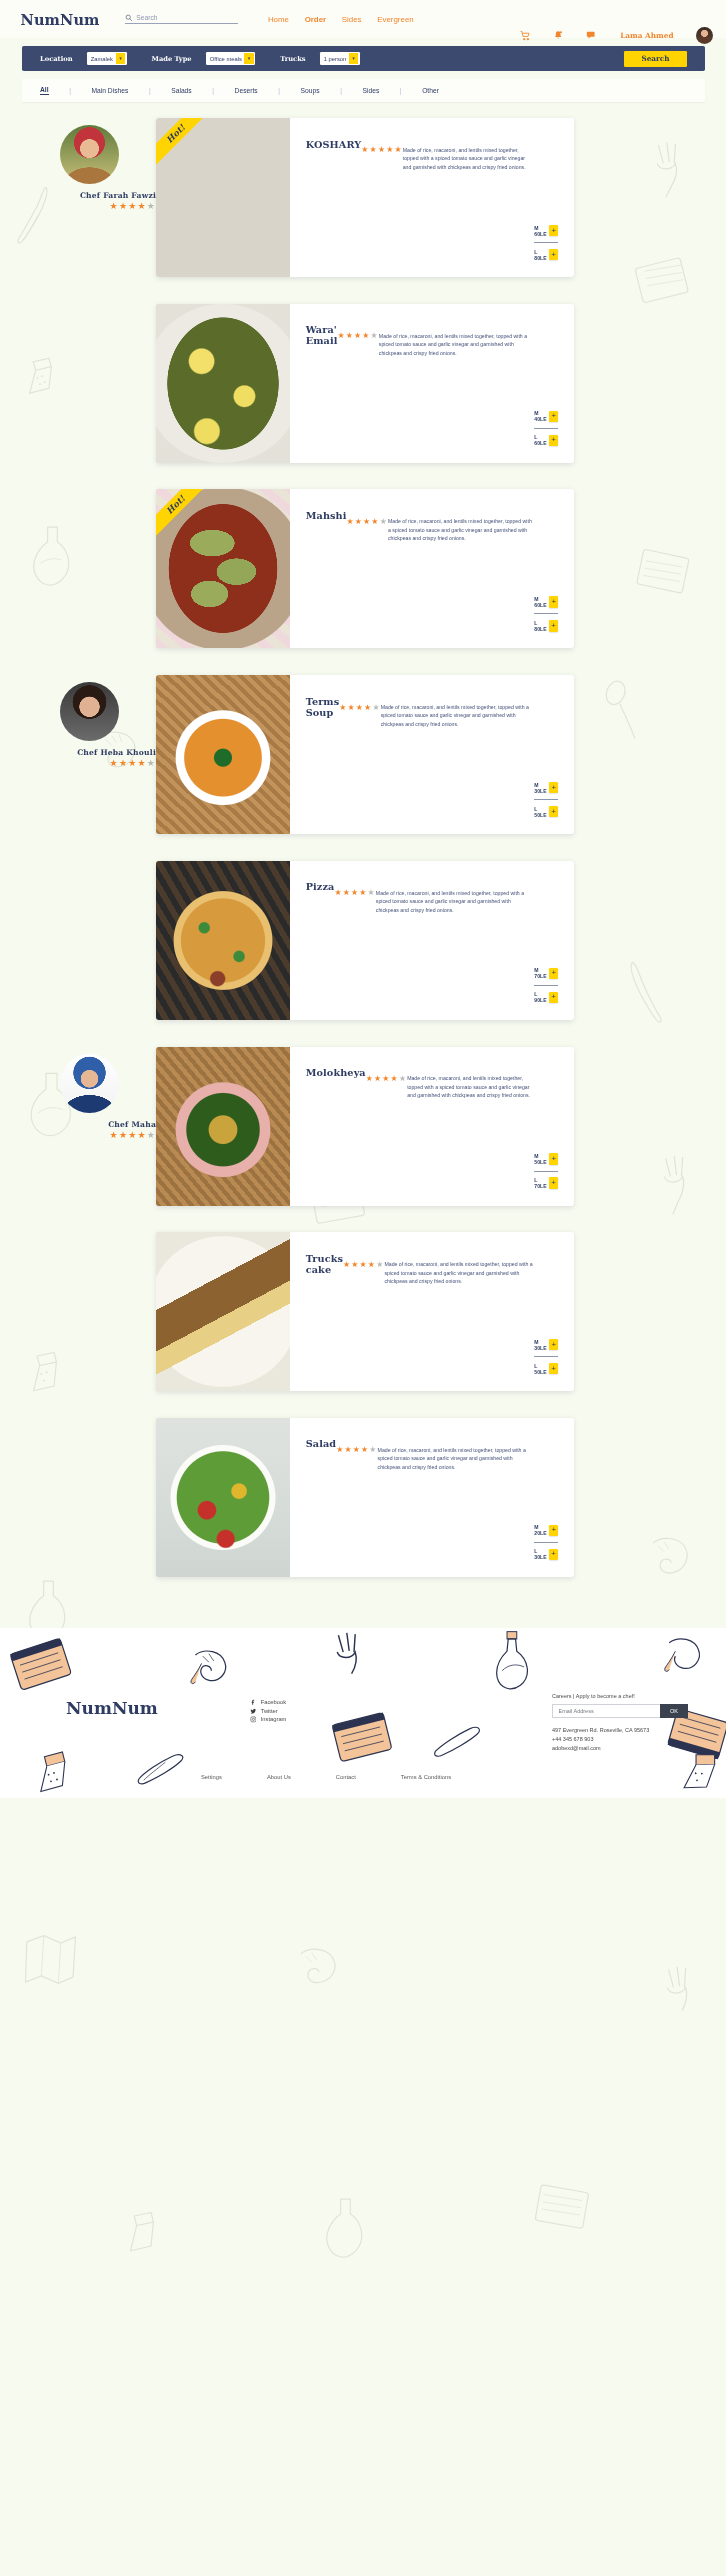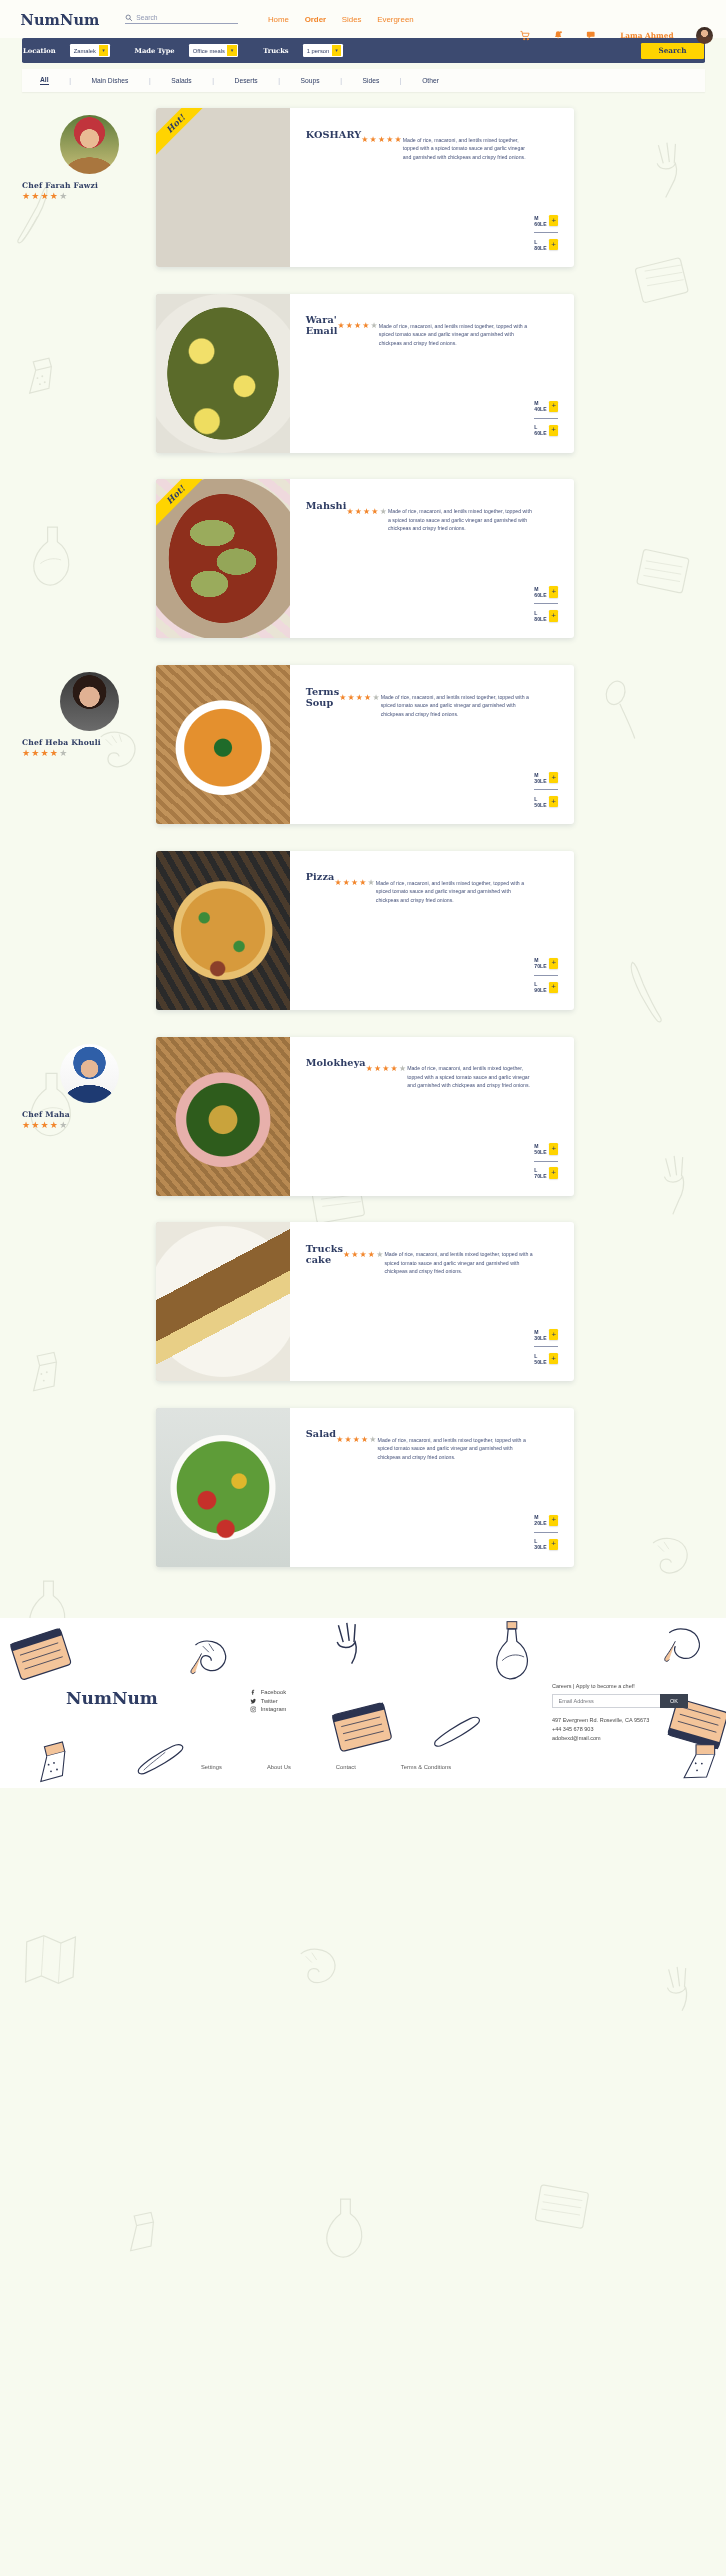--- a/index.html
+++ b/index.html
@@ -105,27 +105,27 @@
       radial-gradient(circle at 50% 96%, #5c3a2a 0 42%, transparent 43%),
       linear-gradient(#3a2a22, #5b4236);
     overflow: hidden;
     flex: 0 0 auto;
   }
 
   
   .filterband {
     position: relative;
     z-index: 4;
-    margin: 0 22px;
+    margin: 8px 22px;
     background: #3c4a70;
     border-radius: 1.8px;
     height: 25.4px;
     display: flex;
     align-items: center;
-    padding: 0 1px;
+    padding: 0 18px;
     gap: 14px;
   }
   .f-label {
     font-family: "DejaVu Serif", "Liberation Serif", serif;
     font-weight: 700;
     color: #ffffff;
     font-size: 6.7px;
     white-space: nowrap;
   }
   .f-select {
@@ -203,21 +203,21 @@
     display: flex;
     align-items: flex-start;
     padding-left: 22px;
     margin-bottom: 15.7px;
     min-height: 170px;
   }
   .chefcol {
     width: 134px;
     flex: 0 0 134px;
     padding-top: 7.3px;
-    text-align: left;
+    text-align: right;
   }
   .chef-photo {
     width: 59px; height: 59px;
     border-radius: 50%;
     margin: 0 auto;
     overflow: hidden;
     border: 0;
   }
   .chef-name {
     font-family: "DejaVu Serif", "Liberation Serif", serif;

